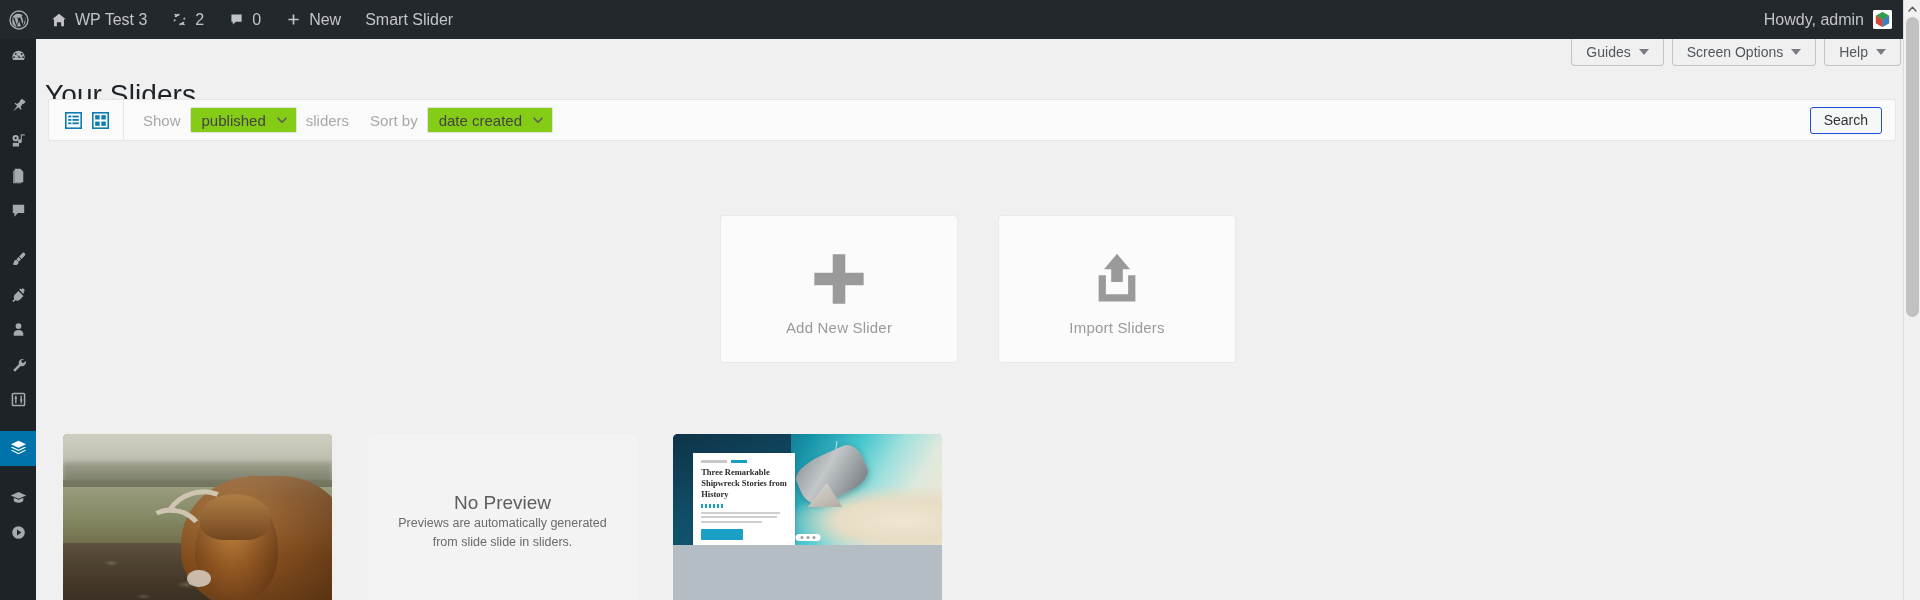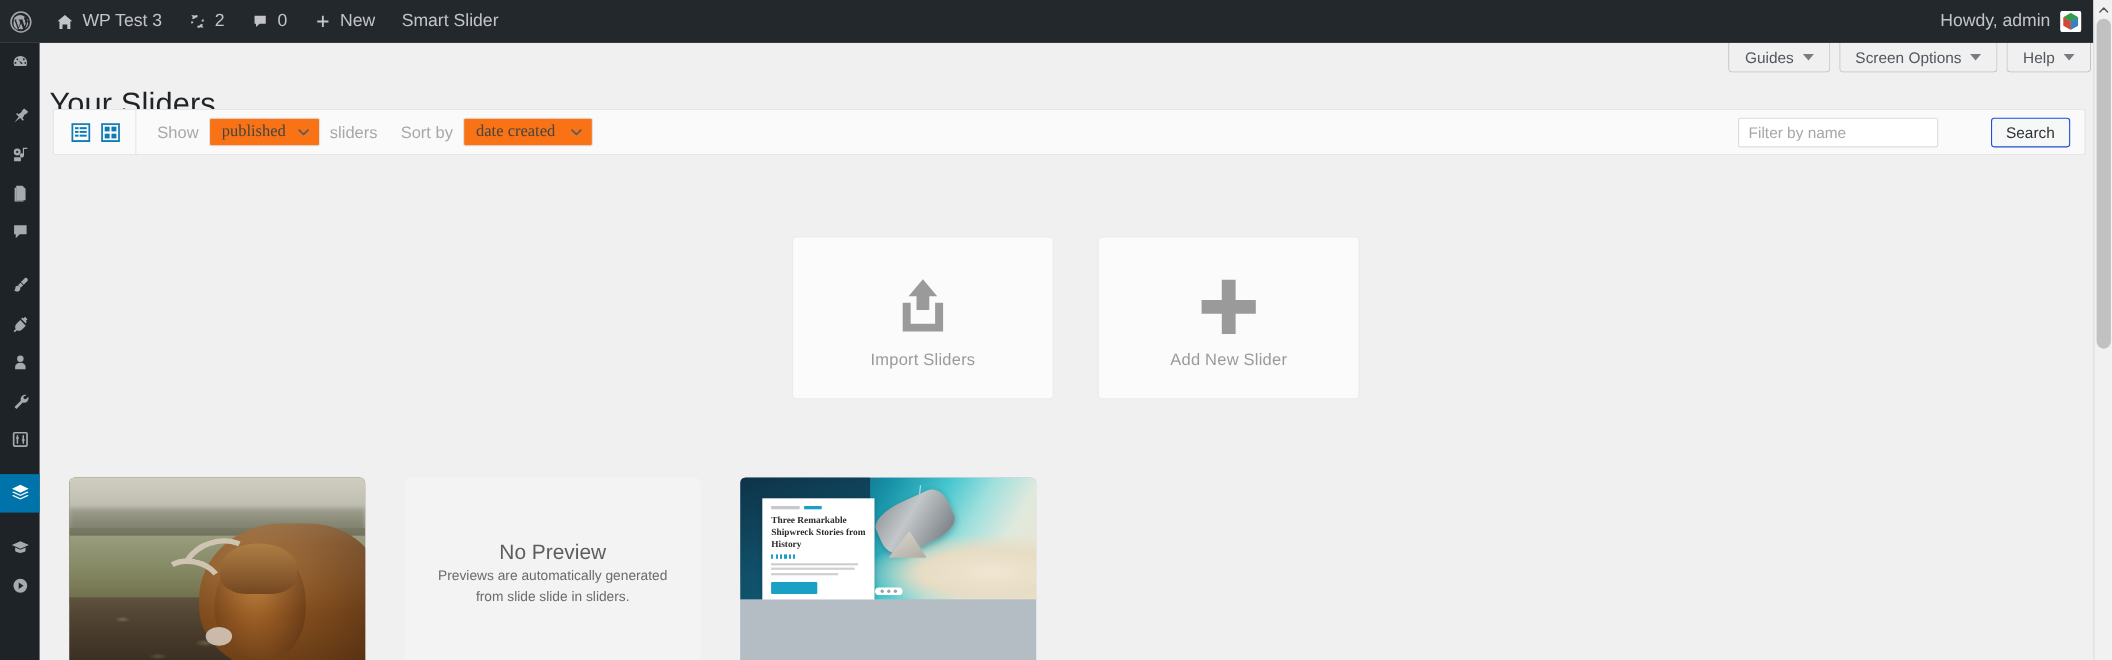--- a/index.html
+++ b/index.html
@@ -124,31 +124,30 @@
 
   .filters {
     display: flex; align-items: center;
     gap: 9px;
     padding-left: 19px;
     font-size: 15px;
     color: #a8a8a8;
   }
   .ss-select {
     position: relative;
-    background: #f97316;
+    background: #84cc16;
     border: 1px solid #e0e0e0;
     border-radius: 2px;
     height: 26px;
     display: flex; align-items: center;
     padding: 0 30px 0 11px;
     font-size: 15px;
     color: #444;
     cursor: pointer;
     white-space: nowrap;
-    font-family: Liberation Serif, serif;
   }
   .ss-select .chev {
     position: absolute; right: 10px; top: 50%;
     margin-top: -3px;
     width: 9px; height: 6px;
   }
   .ss-select .chev svg { display:block; }
 
   .toolbar-right {
     margin-left: auto;
@@ -651,42 +650,41 @@
         <span>date created</span>
         <span class="chev">
           <svg width="10" height="7" viewBox="0 0 10 7">
               <path d="M1 1.2 5 5.2 9 1.2" fill="none" stroke="#5b5b5b" stroke-width="1.6" stroke-linecap="round" stroke-linejoin="round"></path>
             </svg>
         </span>
       </div>
     </div>
 
     <div class="toolbar-right">
-      <input id="filter-input" type="text" placeholder="Filter by name" style="">
       <button id="search-btn">Search</button>
     </div>
   </div>
 
   <div id="action-row">
+    <div class="action-card">
+      <div class="ic">
+        <svg width="58" height="58" viewBox="0 0 24 24">
+            <path d="M9.4 1.8h5.2v7.6h7.6v5.2h-7.6v7.6H9.4v-7.6H1.8V9.4h7.6V1.8z" fill="#9a9a9a"></path>
+          </svg>
+      </div>
+      <div class="lbl">Add New Slider</div>
+    </div>
     <div class="action-card">
       <div class="ic">
         <svg width="58" height="60" viewBox="0 0 24 24">
             <path d="M12 1.6 17.4 8h-3v5.2h-4.8V8h-3L12 1.6z" fill="#9a9a9a"></path>
             <path d="M4.4 10.4h3v7.9h9.2v-7.9h3v10.9H4.4V10.4z" fill="#9a9a9a"></path>
           </svg>
       </div>
       <div class="lbl">Import Sliders</div>
-    </div>
-    <div class="action-card">
-      <div class="ic">
-        <svg width="58" height="58" viewBox="0 0 24 24">
-            <path d="M9.4 1.8h5.2v7.6h7.6v5.2h-7.6v7.6H9.4v-7.6H1.8V9.4h7.6V1.8z" fill="#9a9a9a"></path>
-          </svg>
-      </div>
-      <div class="lbl">Add New Slider</div>
     </div>
   </div>
 
   <div id="slider-grid">
 
     <div class="slider-card">
       <div class="slider-thumb thumb-cow">
         <div class="cow-sky"></div>
         <div class="cow-trees"></div>
         <div class="cow-field"></div>

